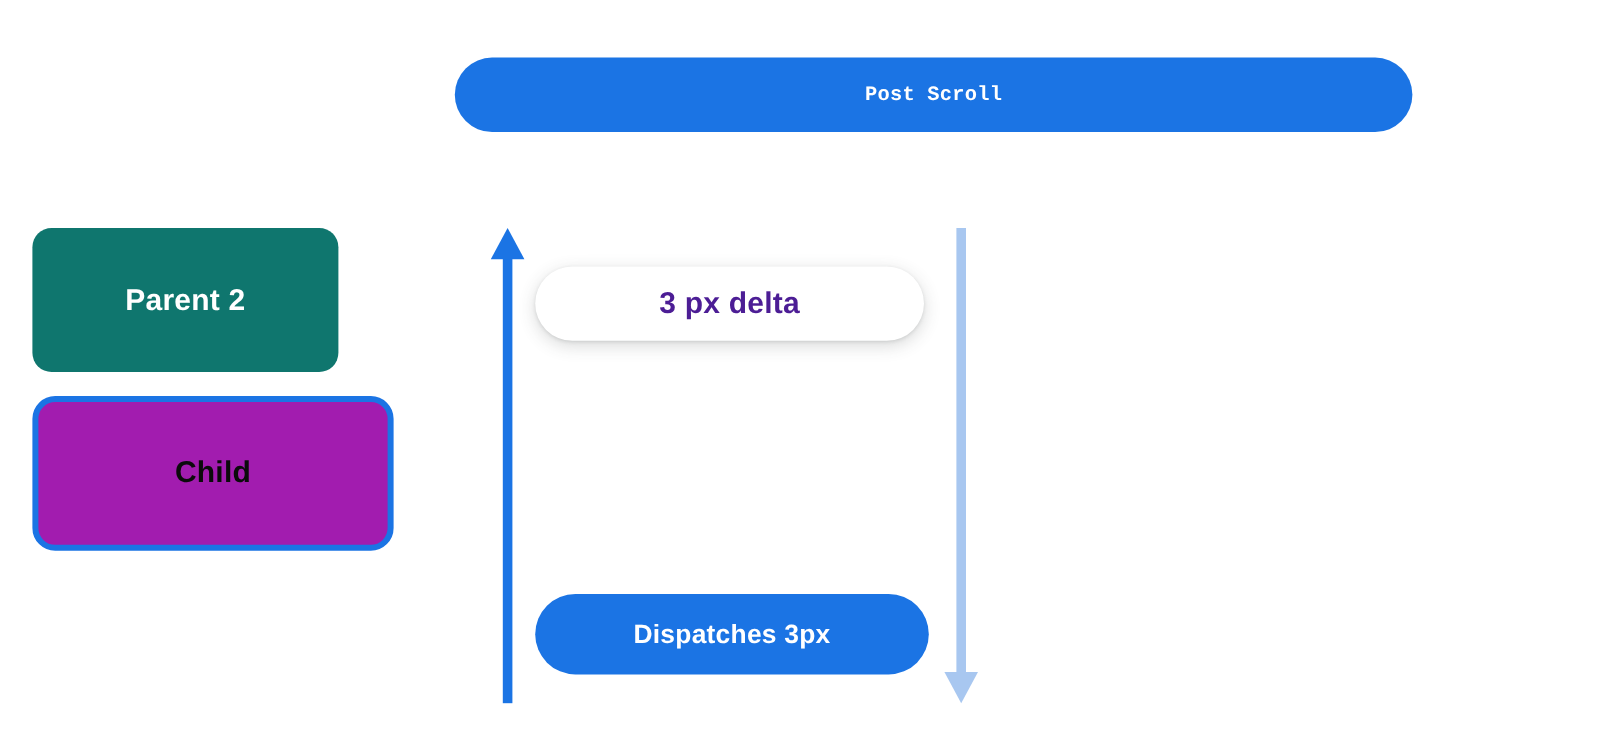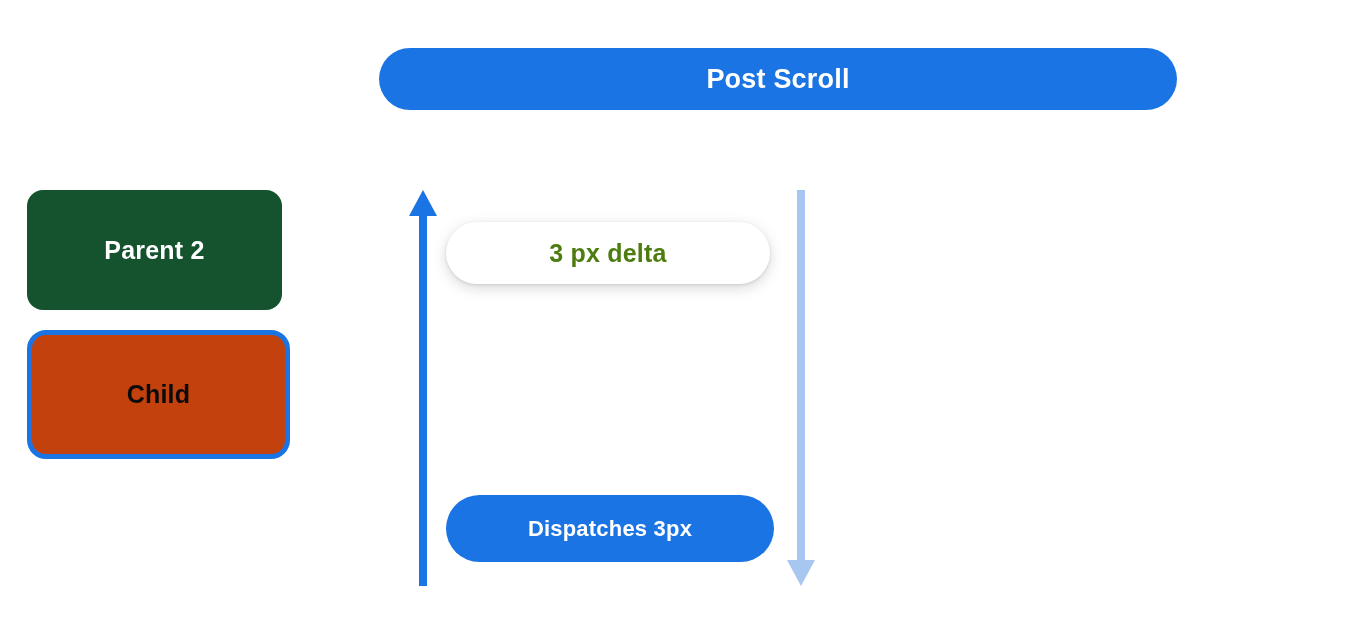--- a/index.html
+++ b/index.html
@@ -29,23 +29,24 @@
     width: 798px;
     height: 62px;
     background: #1b74e4;
     border-radius: 31px;
     display: flex;
     align-items: center;
     justify-content: center;
   }
   .banner-label {
     color: #ffffff;
-    font-size: 27px;
+    font-size: 17px;
     font-weight: bold;
     letter-spacing: 0.2px;
+    font-family: Liberation Mono, monospace;
   }
 
   
   .stack {
     position: absolute;
     left: 27px;
     top: 190px;
     width: 263px;
   }
   .node {
@@ -56,30 +57,30 @@
     align-items: center;
     justify-content: center;
     box-sizing: border-box;
   }
   .node-label {
     font-size: 25px;
     font-weight: bold;
     letter-spacing: 0.2px;
   }
   .node.filled {
-    background: #14532d;
+    background: #0f766e;
     border: 0;
   }
   .node.filled .node-label {
     color: #ffffff;
   }
   .node.outlined {
-    width: 263px;
+    width: 301px;
     height: 129px;
-    background: #c2410c;
+    background: #a21caf;
     border: 5px solid #1b74e4;
     border-radius: 19px;
     justify-content: center;
   }
   .node.outlined .node-label {
     color: #0b0b0b;
   }
   .node-gap-a { height: 12px; }
   .node-gap-b { height: 8px; }
 
@@ -106,21 +107,21 @@
     height: 62px;
     background: #ffffff;
     border-radius: 31px;
     box-shadow: 0 4px 14px rgba(60, 64, 67, 0.20),
                 0 1px 3px rgba(60, 64, 67, 0.14);
     display: flex;
     align-items: center;
     justify-content: center;
   }
   .bubble-label {
-    color: #4d7c0f;
+    color: #4c1d95;
     font-size: 25px;
     font-weight: bold;
     letter-spacing: 0.2px;
   }
 
   
   .pill {
     position: absolute;
     left: 446px;
     top: 495px;

